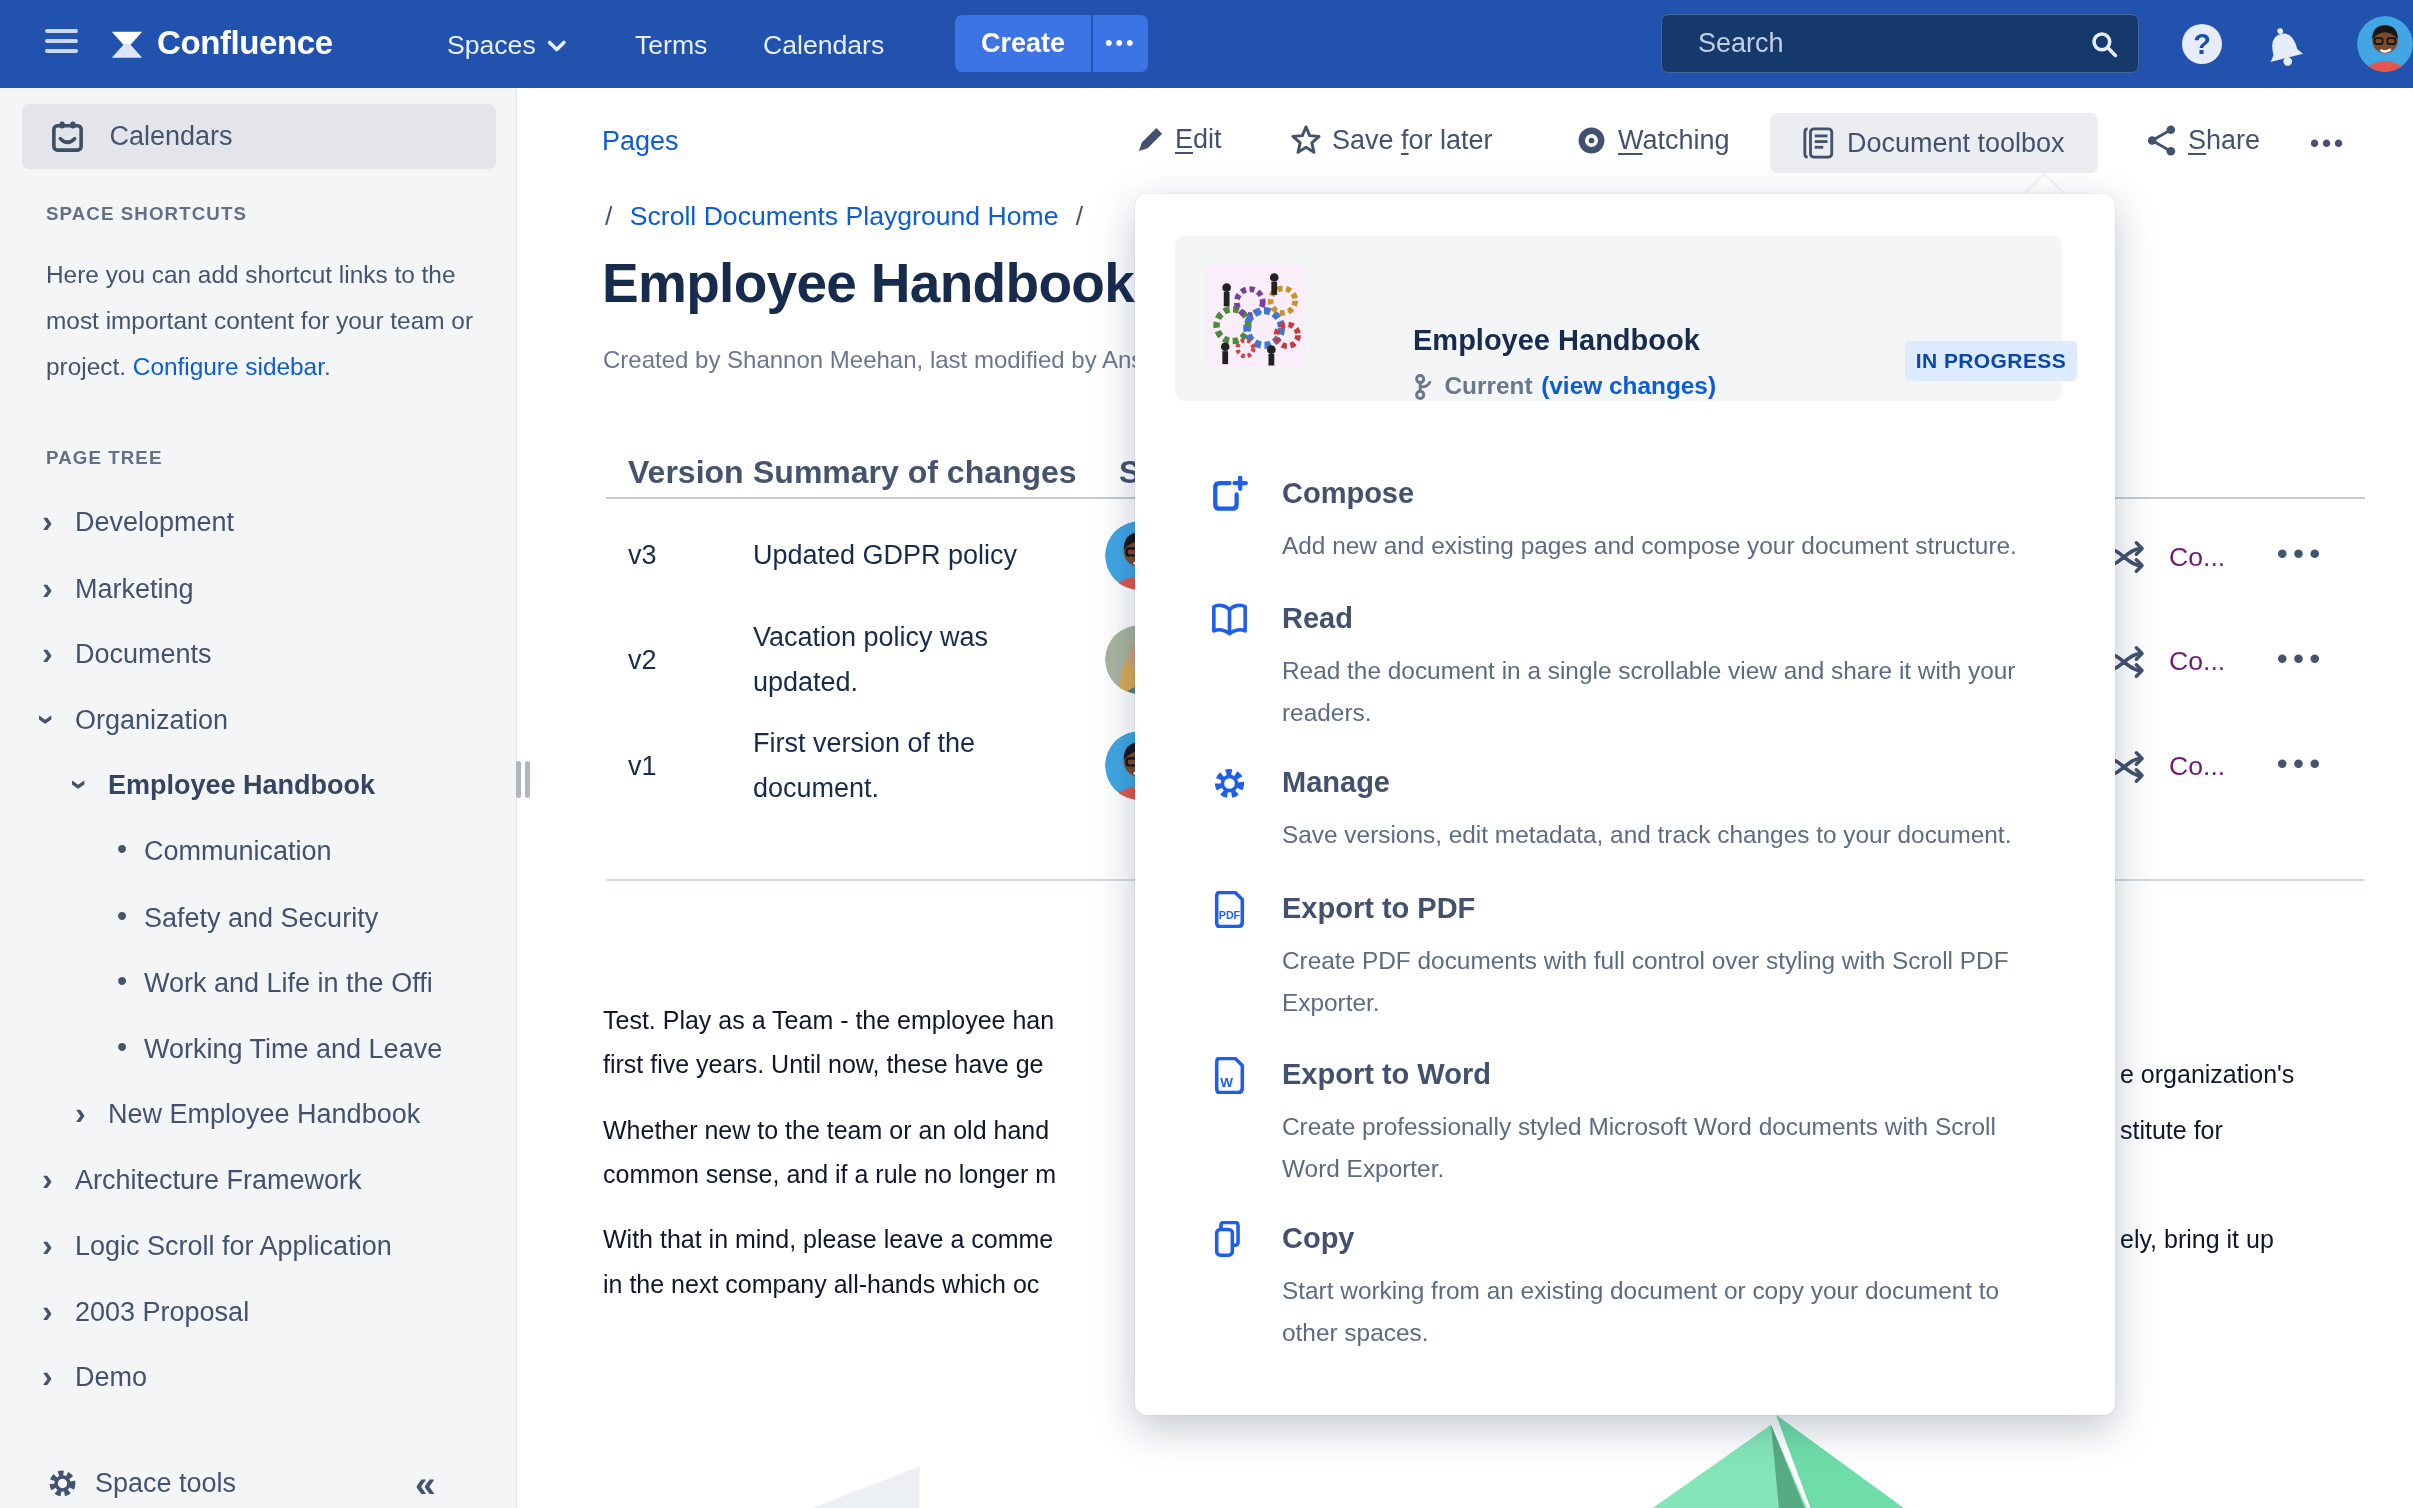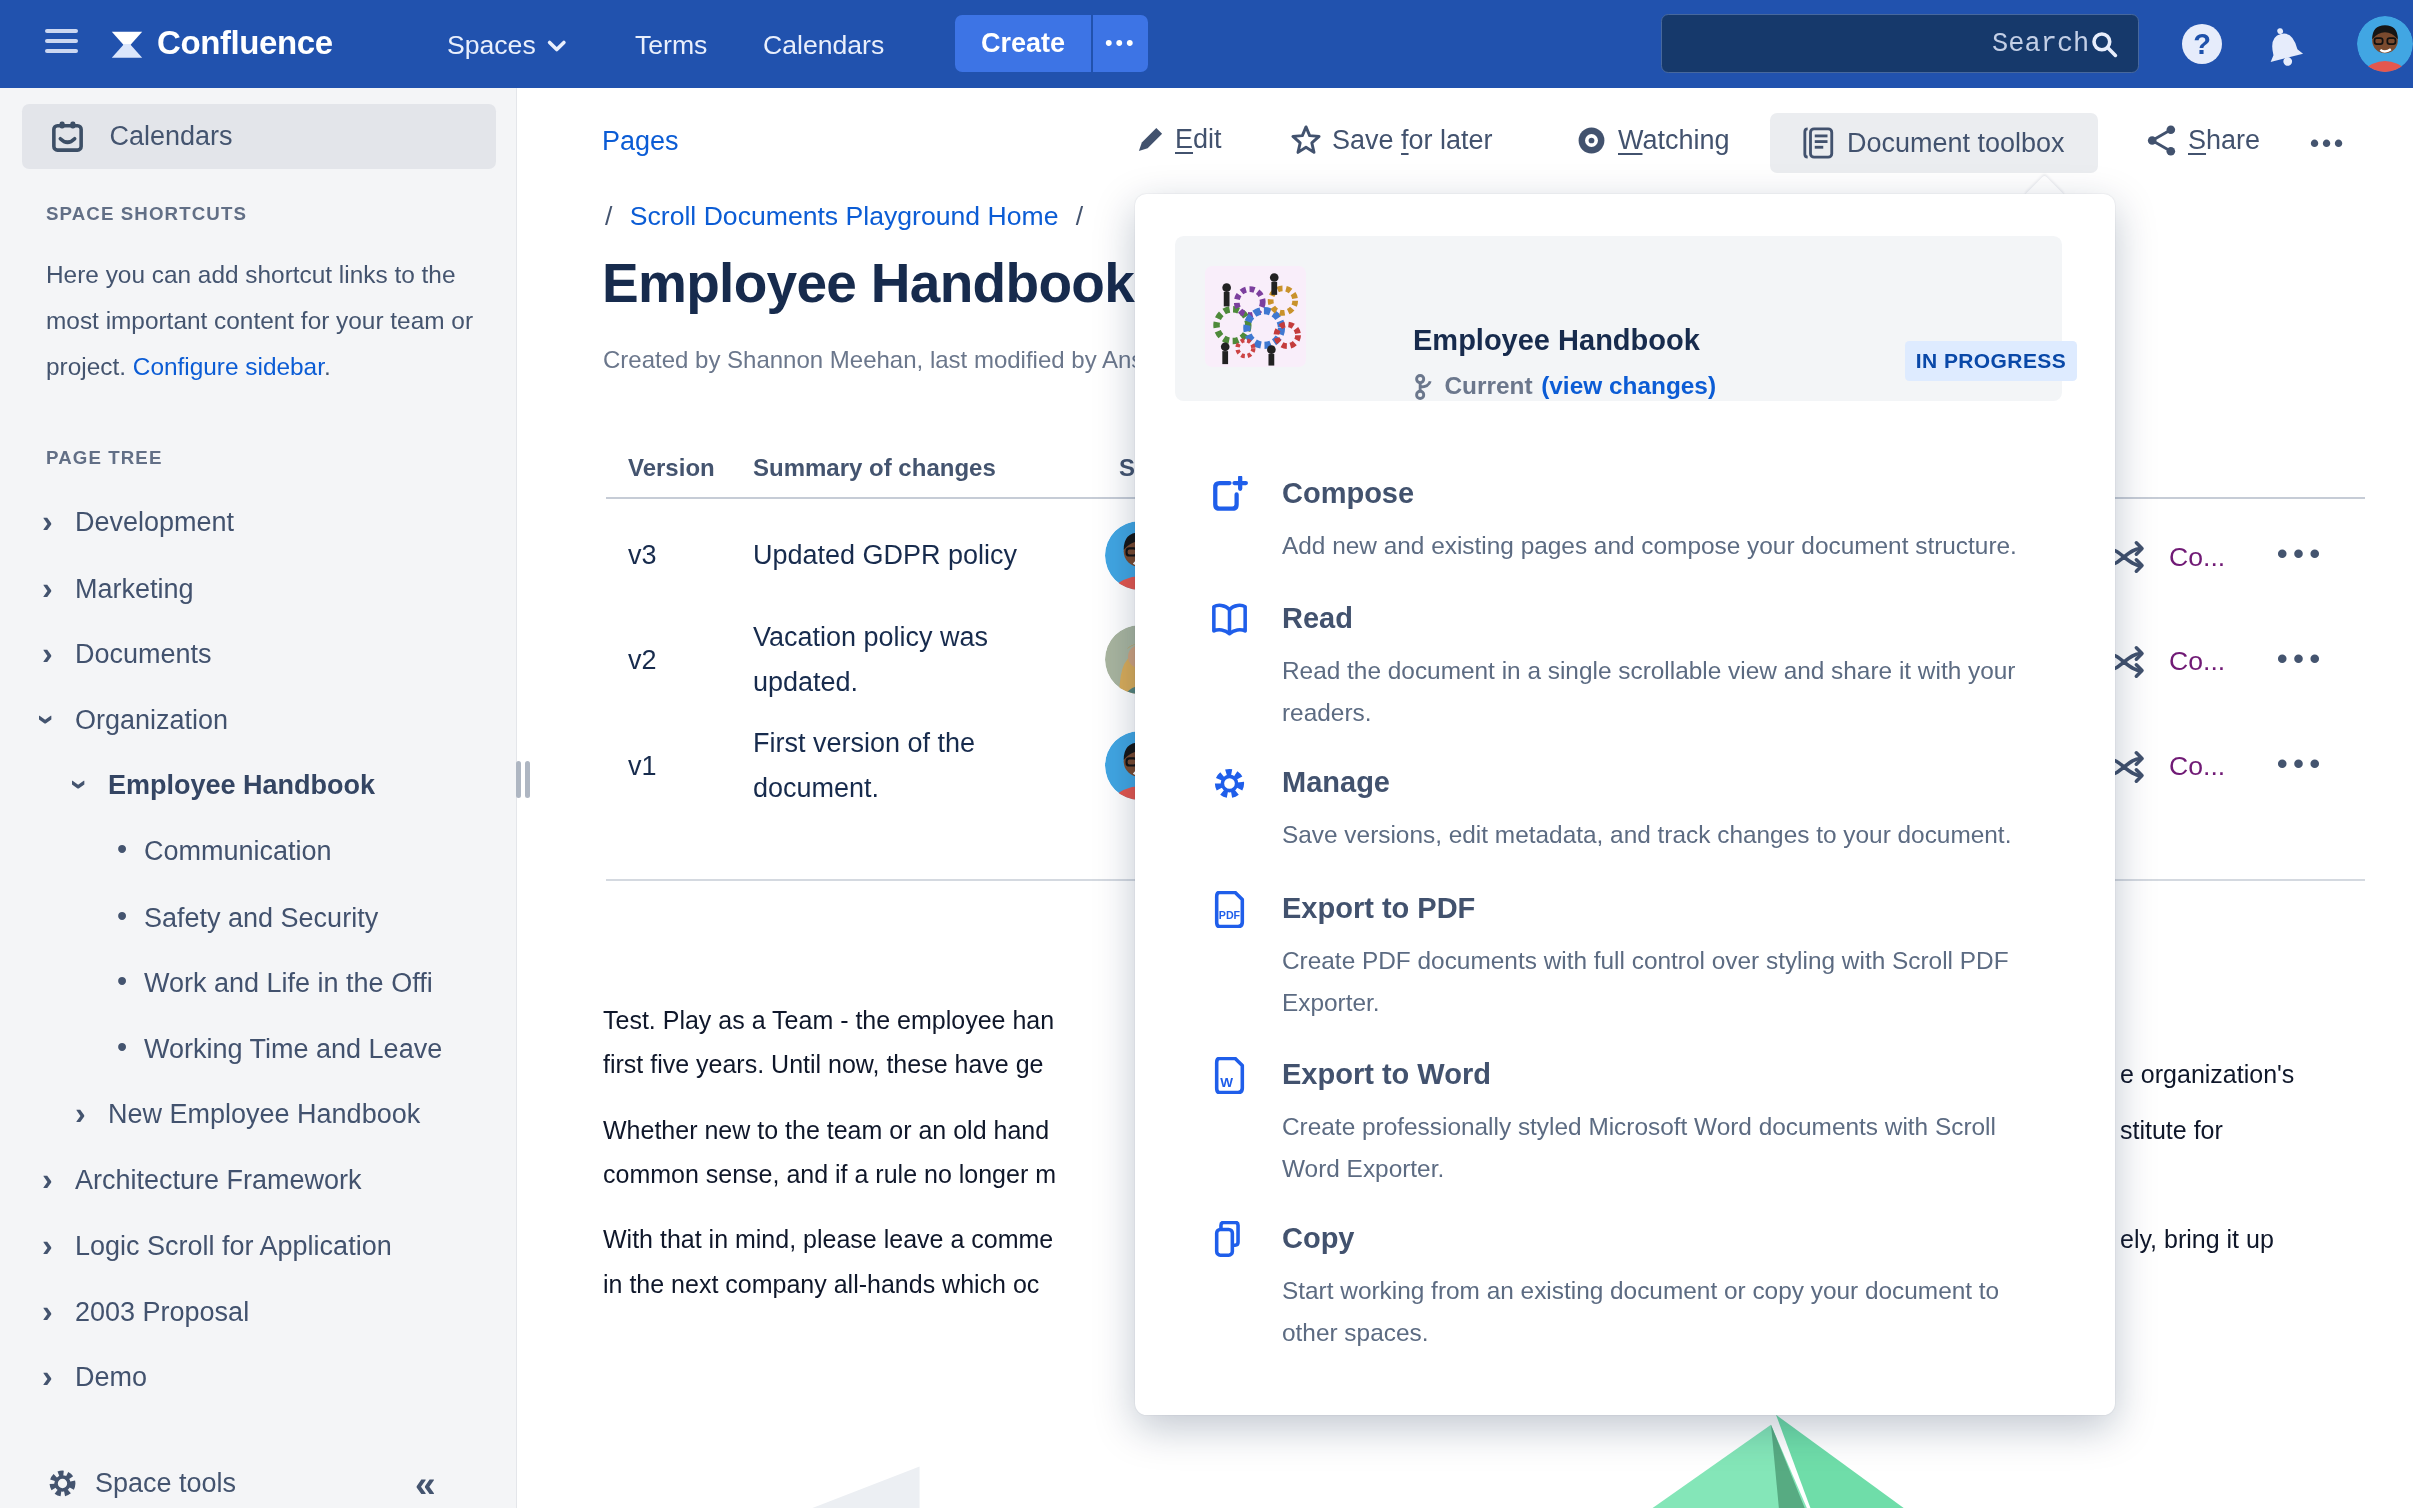--- a/index.html
+++ b/index.html
@@ -11,21 +11,21 @@
   
   #topnav { left:0; top:0; width:2413px; height:88px; background:#2152ae; z-index:20; }
   .nav-label { color:#e9effc; font-size:26.6px; font-weight:500; }
   #hamburger span { display:block; width:33px; height:4.3px; border-radius:2.2px; background:#ccd7f1; margin-bottom:5.7px; }
   #product-name { color:#ffffff; font-size:33px; font-weight:700; letter-spacing:-0.4px; }
   #create-group { left:955px; top:15px; height:57px; background:#3d74e5; border-radius:7.2px; display:flex; align-items:center; }
   #create-btn { padding:0 26px; color:#fff; font-size:27px; font-weight:600; }
   #create-divider { width:2.2px; height:57px; background:#2152ae; }
   #nav-more { width:55px; text-align:center; color:#fff; font-size:21.5px; letter-spacing:2.9px; }
   #searchbox { left:1661px; top:14.4px; width:478px; height:59px; background:#16396b; border:1.4px solid #47689d; border-radius:7.2px; display:flex; align-items:center; }
-  #search-input { flex:1; background:transparent; border:none; outline:none; color:#e8eefc; font-size:27px; padding-left:36px; font-family:Liberation Mono, monospace;text-align:right; }
+  #search-input { flex:1; background:transparent; border:none; outline:none; color:#e8eefc; font-size:27px; padding-left:36px; font-family:Liberation Sans, sans-serif; }
   #search-input::placeholder { color:#c3cfe6; opacity:1; }
   #help-circle { left:2182px; top:24px; width:40px; height:40px; border-radius:50%; background:#e6ecfb; color:#1d50ab; font-size:29px; font-weight:700; text-align:center; line-height:40px; }
   .avatar-wrap { border-radius:50%; overflow:hidden; }
 
   
   #sidebar { left:0; top:88px; width:517px; height:1421px; background:#f4f5f7; border-right:1.4px solid #e4e6ea; z-index:5; }
   #calendars-pill { left:21.5px; top:16px; width:474px; height:65px; background:#e3e5ea; border-radius:7.2px; display:flex; align-items:center; }
   #calendars-pill .lbl { color:#44546f; font-size:27px; font-weight:500; margin-left:26px; }
   .side-heading { color:#626f86; font-size:18.7px; font-weight:700; letter-spacing:1.1px; }
   #shortcut-text { left:46px; top:164px; width:448px; color:#44546f; font-size:24.4px; line-height:46px; }
@@ -45,21 +45,21 @@
   #collapse-btn { left:415px; top:1464px; color:#44546f; font-size:37px; font-weight:700; }
 
   
   .link { color:#0b5cd5; text-decoration:none; }
   .action { display:flex; align-items:center; color:#42526e; font-size:27px; }
   .action svg { margin-right:10px; }
   .hk { text-decoration:underline; text-underline-offset:4.3px; }
   #toolbox-pill { left:1770px; top:113px; width:328px; height:60px; background:#ebedf0; border-radius:7.2px; display:flex; align-items:center; justify-content:center; }
   #page-title { color:#172b4d; font-size:55px; font-weight:600; letter-spacing:-0.7px; }
   #byline { color:#6b778c; font-size:24px; }
-  .th { color:#44546f; font-size:24px; font-weight:700; }
+  .th { color:#44546f; font-size:32px; font-weight:700; }
   .cell { color:#172b4d; font-size:27px; }
   .hr { height:2.2px; background:#c6ccd6; }
   .para { color:#0f172a; font-size:25px; }
   .row-more-label { color:#701a75; font-size:26.6px; }
   .row-menu-dots { color:#44546f; font-size:30px; letter-spacing:5.7px; font-weight:700; }
 
   
   #popup-arrow { left:2030px; top:181px; width:29px; height:29px; background:#fff; transform:rotate(45deg); box-shadow:-1.4px -1.4px 2.2px rgba(9,30,66,0.08); border-radius:2.9px; z-index:9; }
   #popup { left:1135px; top:194px; width:980px; height:1221px; background:#fff; border-radius:11.5px; box-shadow:0 13px 40px rgba(9,30,66,0.25), 0 0 1.4px rgba(9,30,66,0.16); z-index:10; }
   #popup-header { left:40px; top:42px; width:887px; height:165px; background:#f3f5f7; border-radius:8.6px; }

